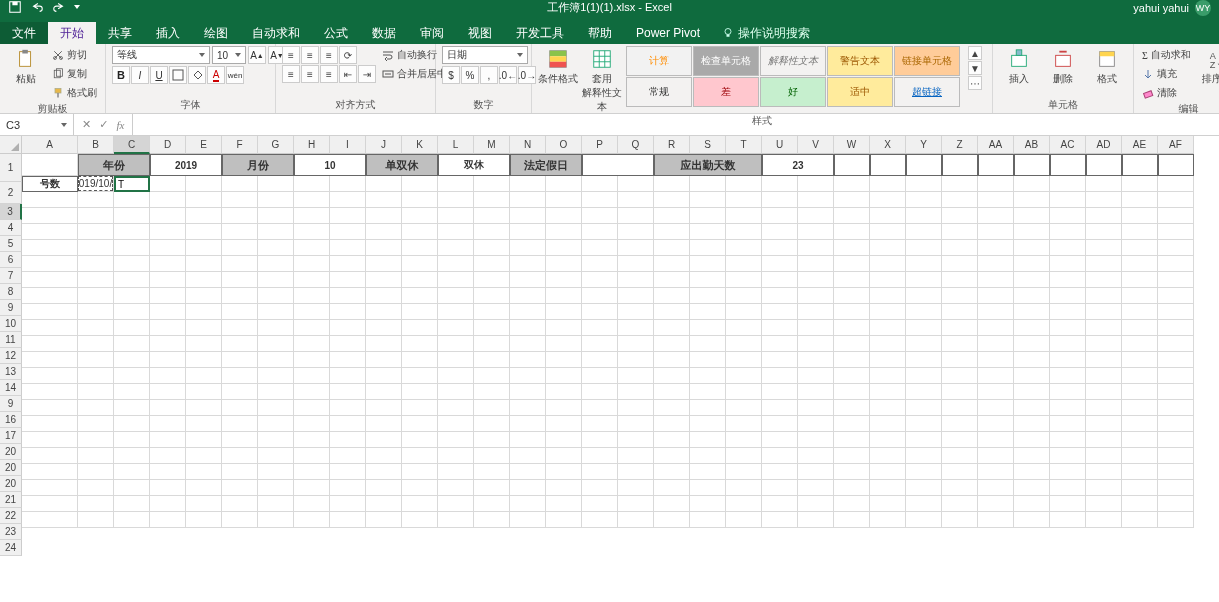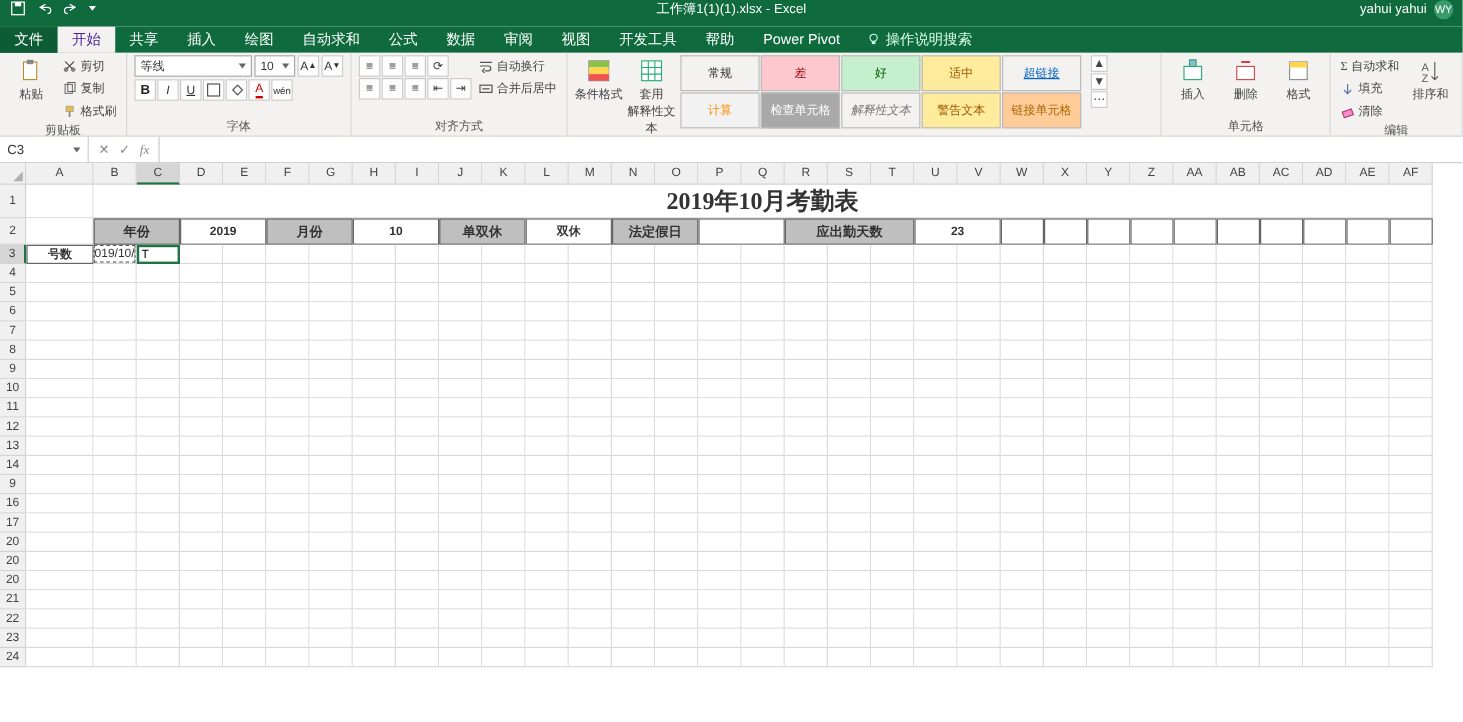--- a/index.html
+++ b/index.html
@@ -238,20 +238,36 @@
               <rect x="1" y="3" width="10" height="6" fill="none" stroke="#555"></rect>
               <path d="M3 6 H9" stroke="#555"></path>
             </svg>
             <span>合并后居中</span>
           </div>
       </div>
     </div>
     <div class="label">对齐方式</div>
   </div>
 
+  <div class="group" style="min-width:96px">
+    <div class="body" style="flex-direction:column;gap:2px">
+      <div class="select" style="width:86px">
+          <span>日期</span>
+          <span class="caret"></span>
+        </div>
+      <div class="inline-btns">
+        <div class="minibtn">$</div>
+        <div class="minibtn">%</div>
+        <div class="minibtn">,</div>
+        <div class="minibtn">.0←</div>
+        <div class="minibtn">.0→</div>
+      </div>
+    </div>
+    <div class="label">数字</div>
+  </div>
 
   <div class="group" style="flex:1">
     <div class="body">
       <div class="bigbtn">
           <svg class="ico" viewBox="0 0 24 24">
             <rect x="3" y="3" width="18" height="18" fill="#fff" stroke="#888"></rect>
             <rect x="3" y="3" width="18" height="6" fill="#8bc34a"></rect>
             <rect x="3" y="9" width="18" height="6" fill="#ffd54f"></rect>
             <rect x="3" y="15" width="18" height="6" fill="#ef5350"></rect>
           </svg>
@@ -260,40 +276,41 @@
       <div class="bigbtn">
           <svg class="ico" viewBox="0 0 24 24">
             <rect x="3" y="3" width="18" height="18" fill="#fff" stroke="#2a7"></rect>
             <path d="M3 9 H21 M3 15 H21 M9 3 V21 M15 3 V21" stroke="#2a7"></path>
           </svg>
           <span style="white-space:pre-line;text-align:center">套用
 解释性文本</span>
         </div>
       <div style="display:flex;flex-direction:column;gap:1px">
         <div class="style-gal">
+          <div class="style-item calc">计算</div>
+          <div class="style-item check">检查单元格</div>
+          <div class="style-item expl">解释性文本</div>
+          <div class="style-item warn">警告文本</div>
+          <div class="style-item linkcell">链接单元格</div>
+        </div>
+        <div class="style-gal">
           <div class="style-item">常规</div>
           <div class="style-item bad">差</div>
           <div class="style-item good">好</div>
           <div class="style-item warn">适中</div>
           <div class="style-item link">超链接</div>
         </div>
-        <div class="style-gal">
-          <div class="style-item calc">计算</div>
-          <div class="style-item check">检查单元格</div>
-          <div class="style-item expl">解释性文本</div>
-          <div class="style-item warn">警告文本</div>
-          <div class="style-item linkcell">链接单元格</div>
-        </div>
       </div>
       <div class="stack" style="justify-content:center;padding:0 4px">
         <div class="minibtn" style="width:14px;height:14px">▲</div>
         <div class="minibtn" style="width:14px;height:14px">▼</div>
         <div class="minibtn" style="width:14px;height:14px">⋯</div>
       </div>
     </div>
+    <div class="label">样式</div>
   </div>
 
   <div class="group">
     <div class="body">
       <div class="bigbtn">
           <svg class="ico" viewBox="0 0 24 24">
             <rect x="4" y="8" width="16" height="12" fill="#fff" stroke="#2a7"></rect>
             <rect x="9" y="2" width="6" height="6" fill="#8bc" stroke="#2a7"></rect>
           </svg>
           <span>插入</span>
@@ -420,26 +437,20 @@
       <div class="rowhdr">17</div>
       <div class="rowhdr">20</div>
       <div class="rowhdr">20</div>
       <div class="rowhdr">20</div>
       <div class="rowhdr">21</div>
       <div class="rowhdr">22</div>
       <div class="rowhdr">23</div>
       <div class="rowhdr">24</div>
     </div>
   <div class="cells" id="cells">
-      <div class="cellrow tall">
-        <div class="cell " style="width: 56px;"></div>
-        <div class="cell " style="width: 1116px;">
-          <span class="title-text">2019年10月考勤表</span>
-        </div>
-      </div>
       <div class="cellrow med">
         <div class="cell " style="width: 56px;"></div>
         <div class="cell bthick grayf" style="width: 72px;">年份</div>
         <div class="cell bthick bold" style="width: 72px;">2019</div>
         <div class="cell bthick grayf" style="width: 72px;">月份</div>
         <div class="cell bthick bold" style="width: 72px;">10</div>
         <div class="cell bthick grayf" style="width: 72px;">单双休</div>
         <div class="cell bthick bold" style="width: 72px;">双休</div>
         <div class="cell bthick grayf" style="width: 72px;">法定假日</div>
         <div class="cell bthick bold" style="width: 72px;"></div>

